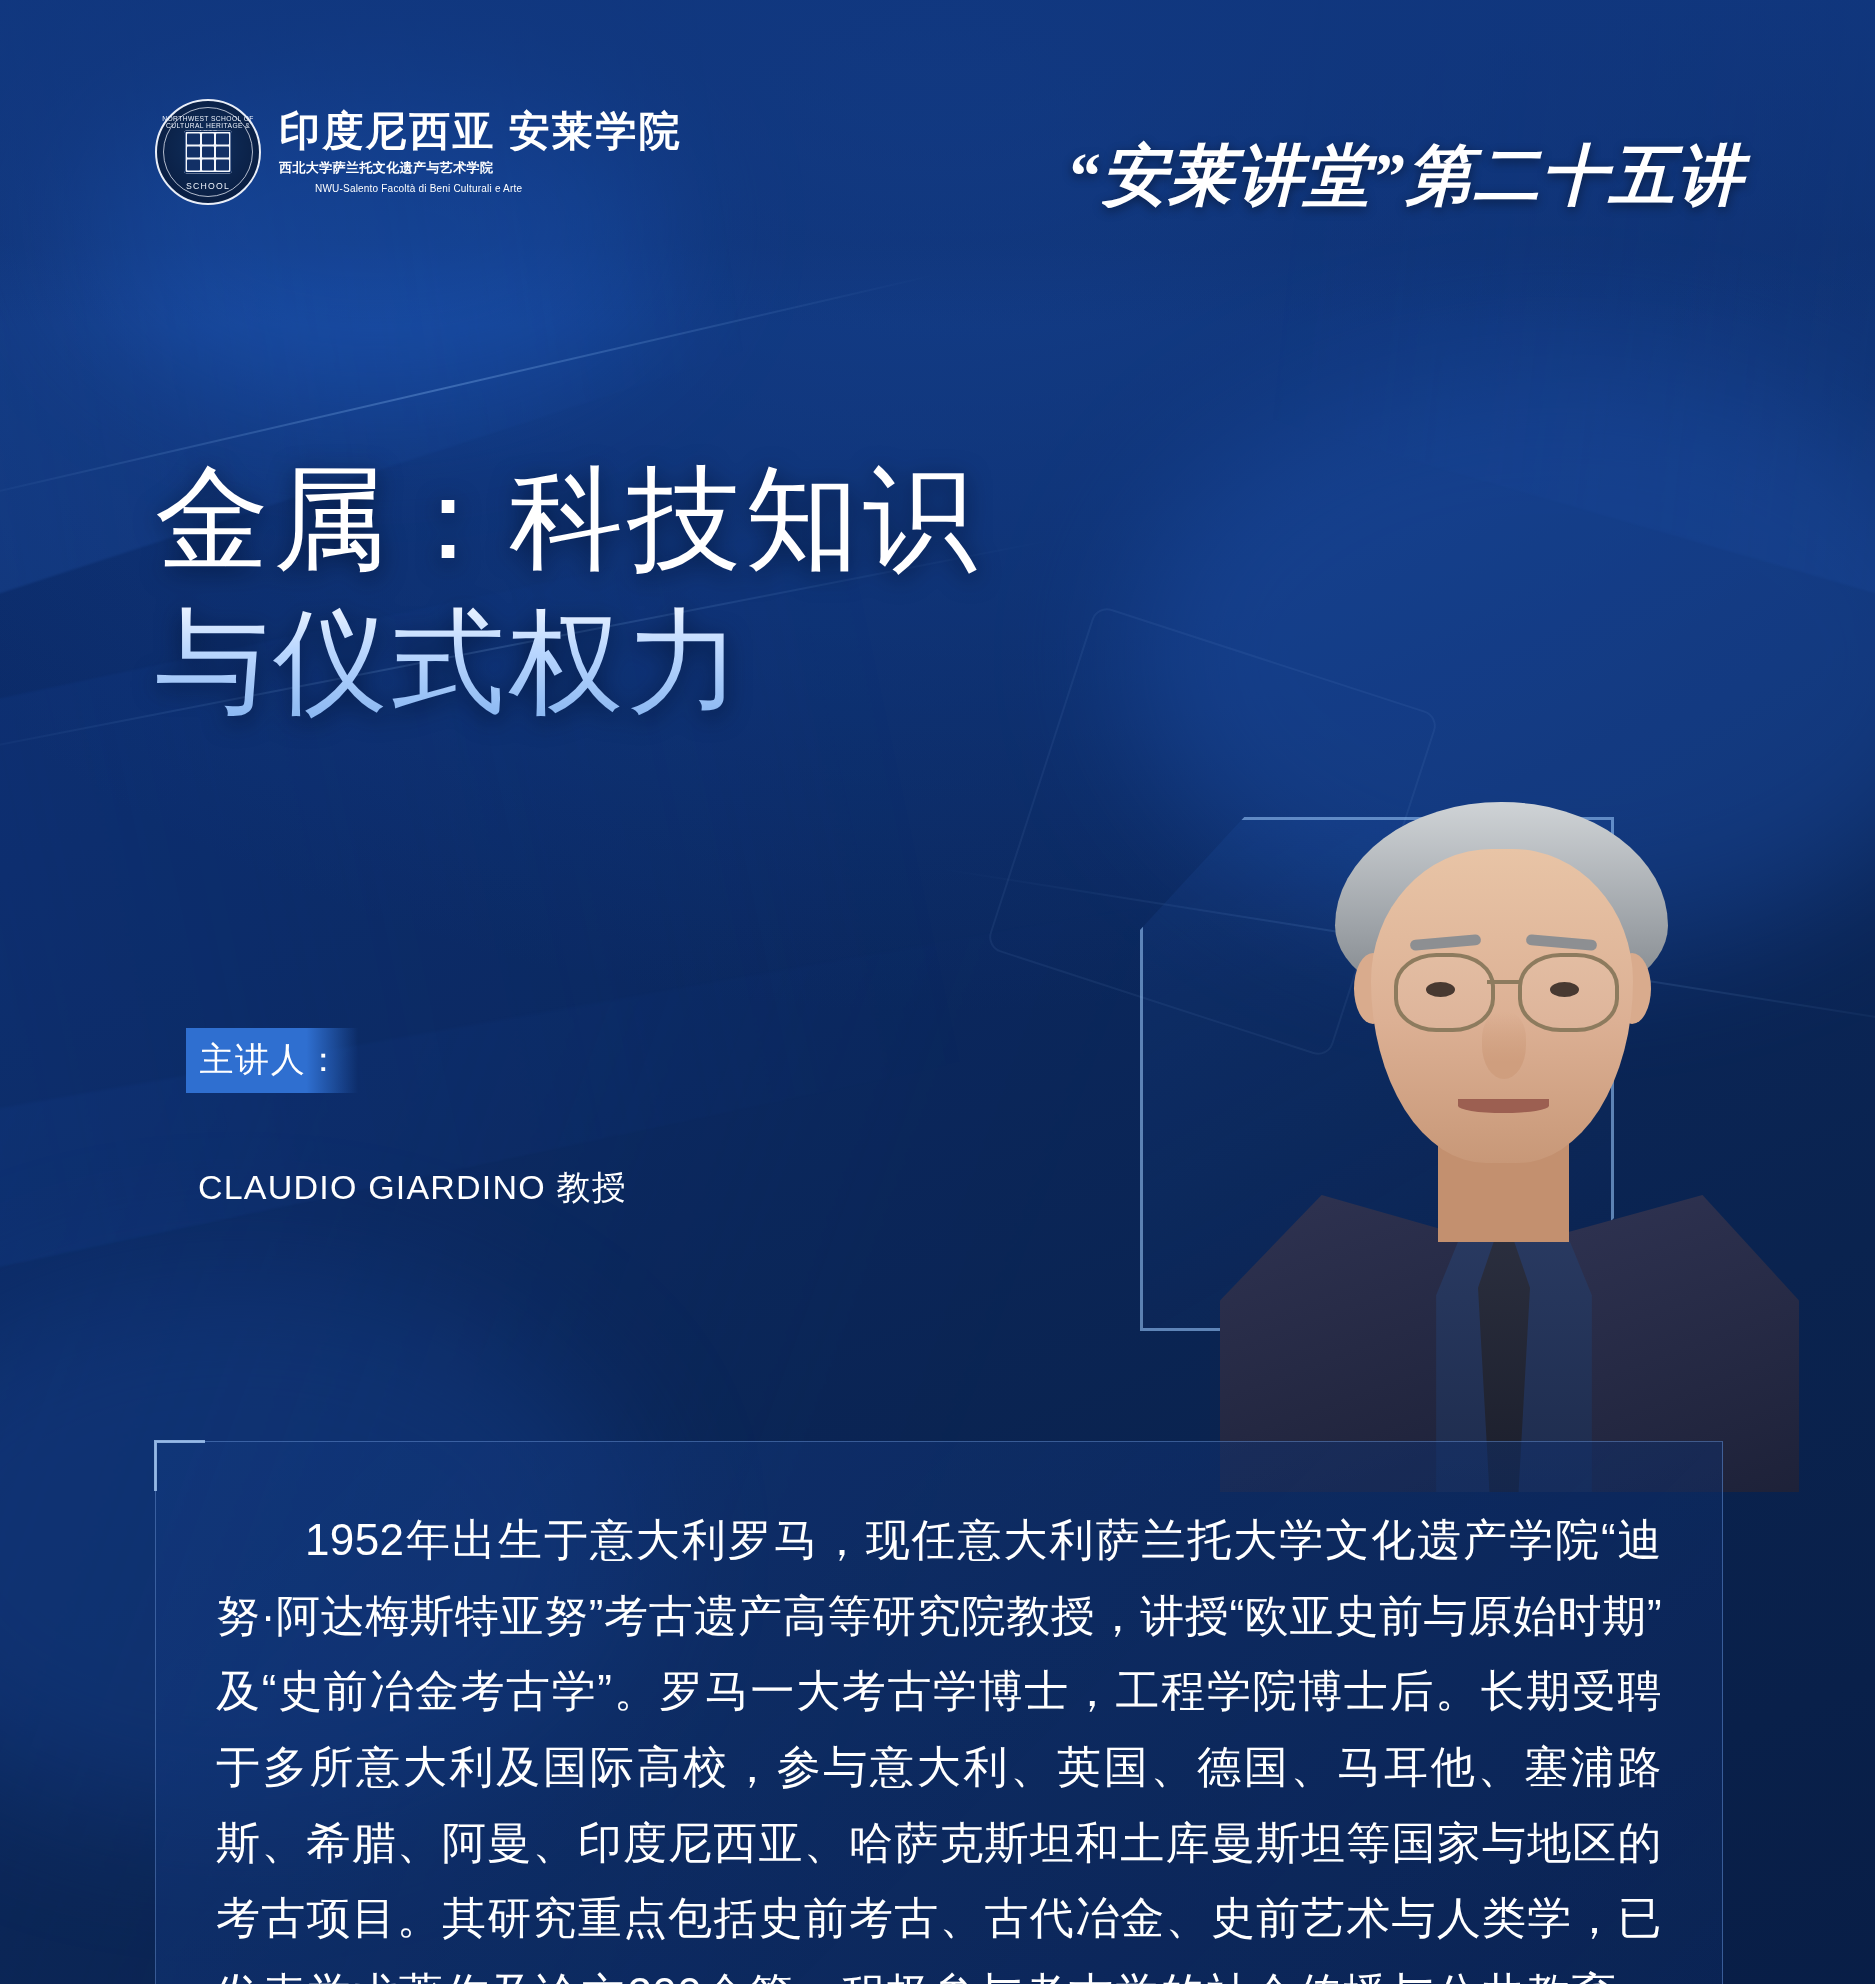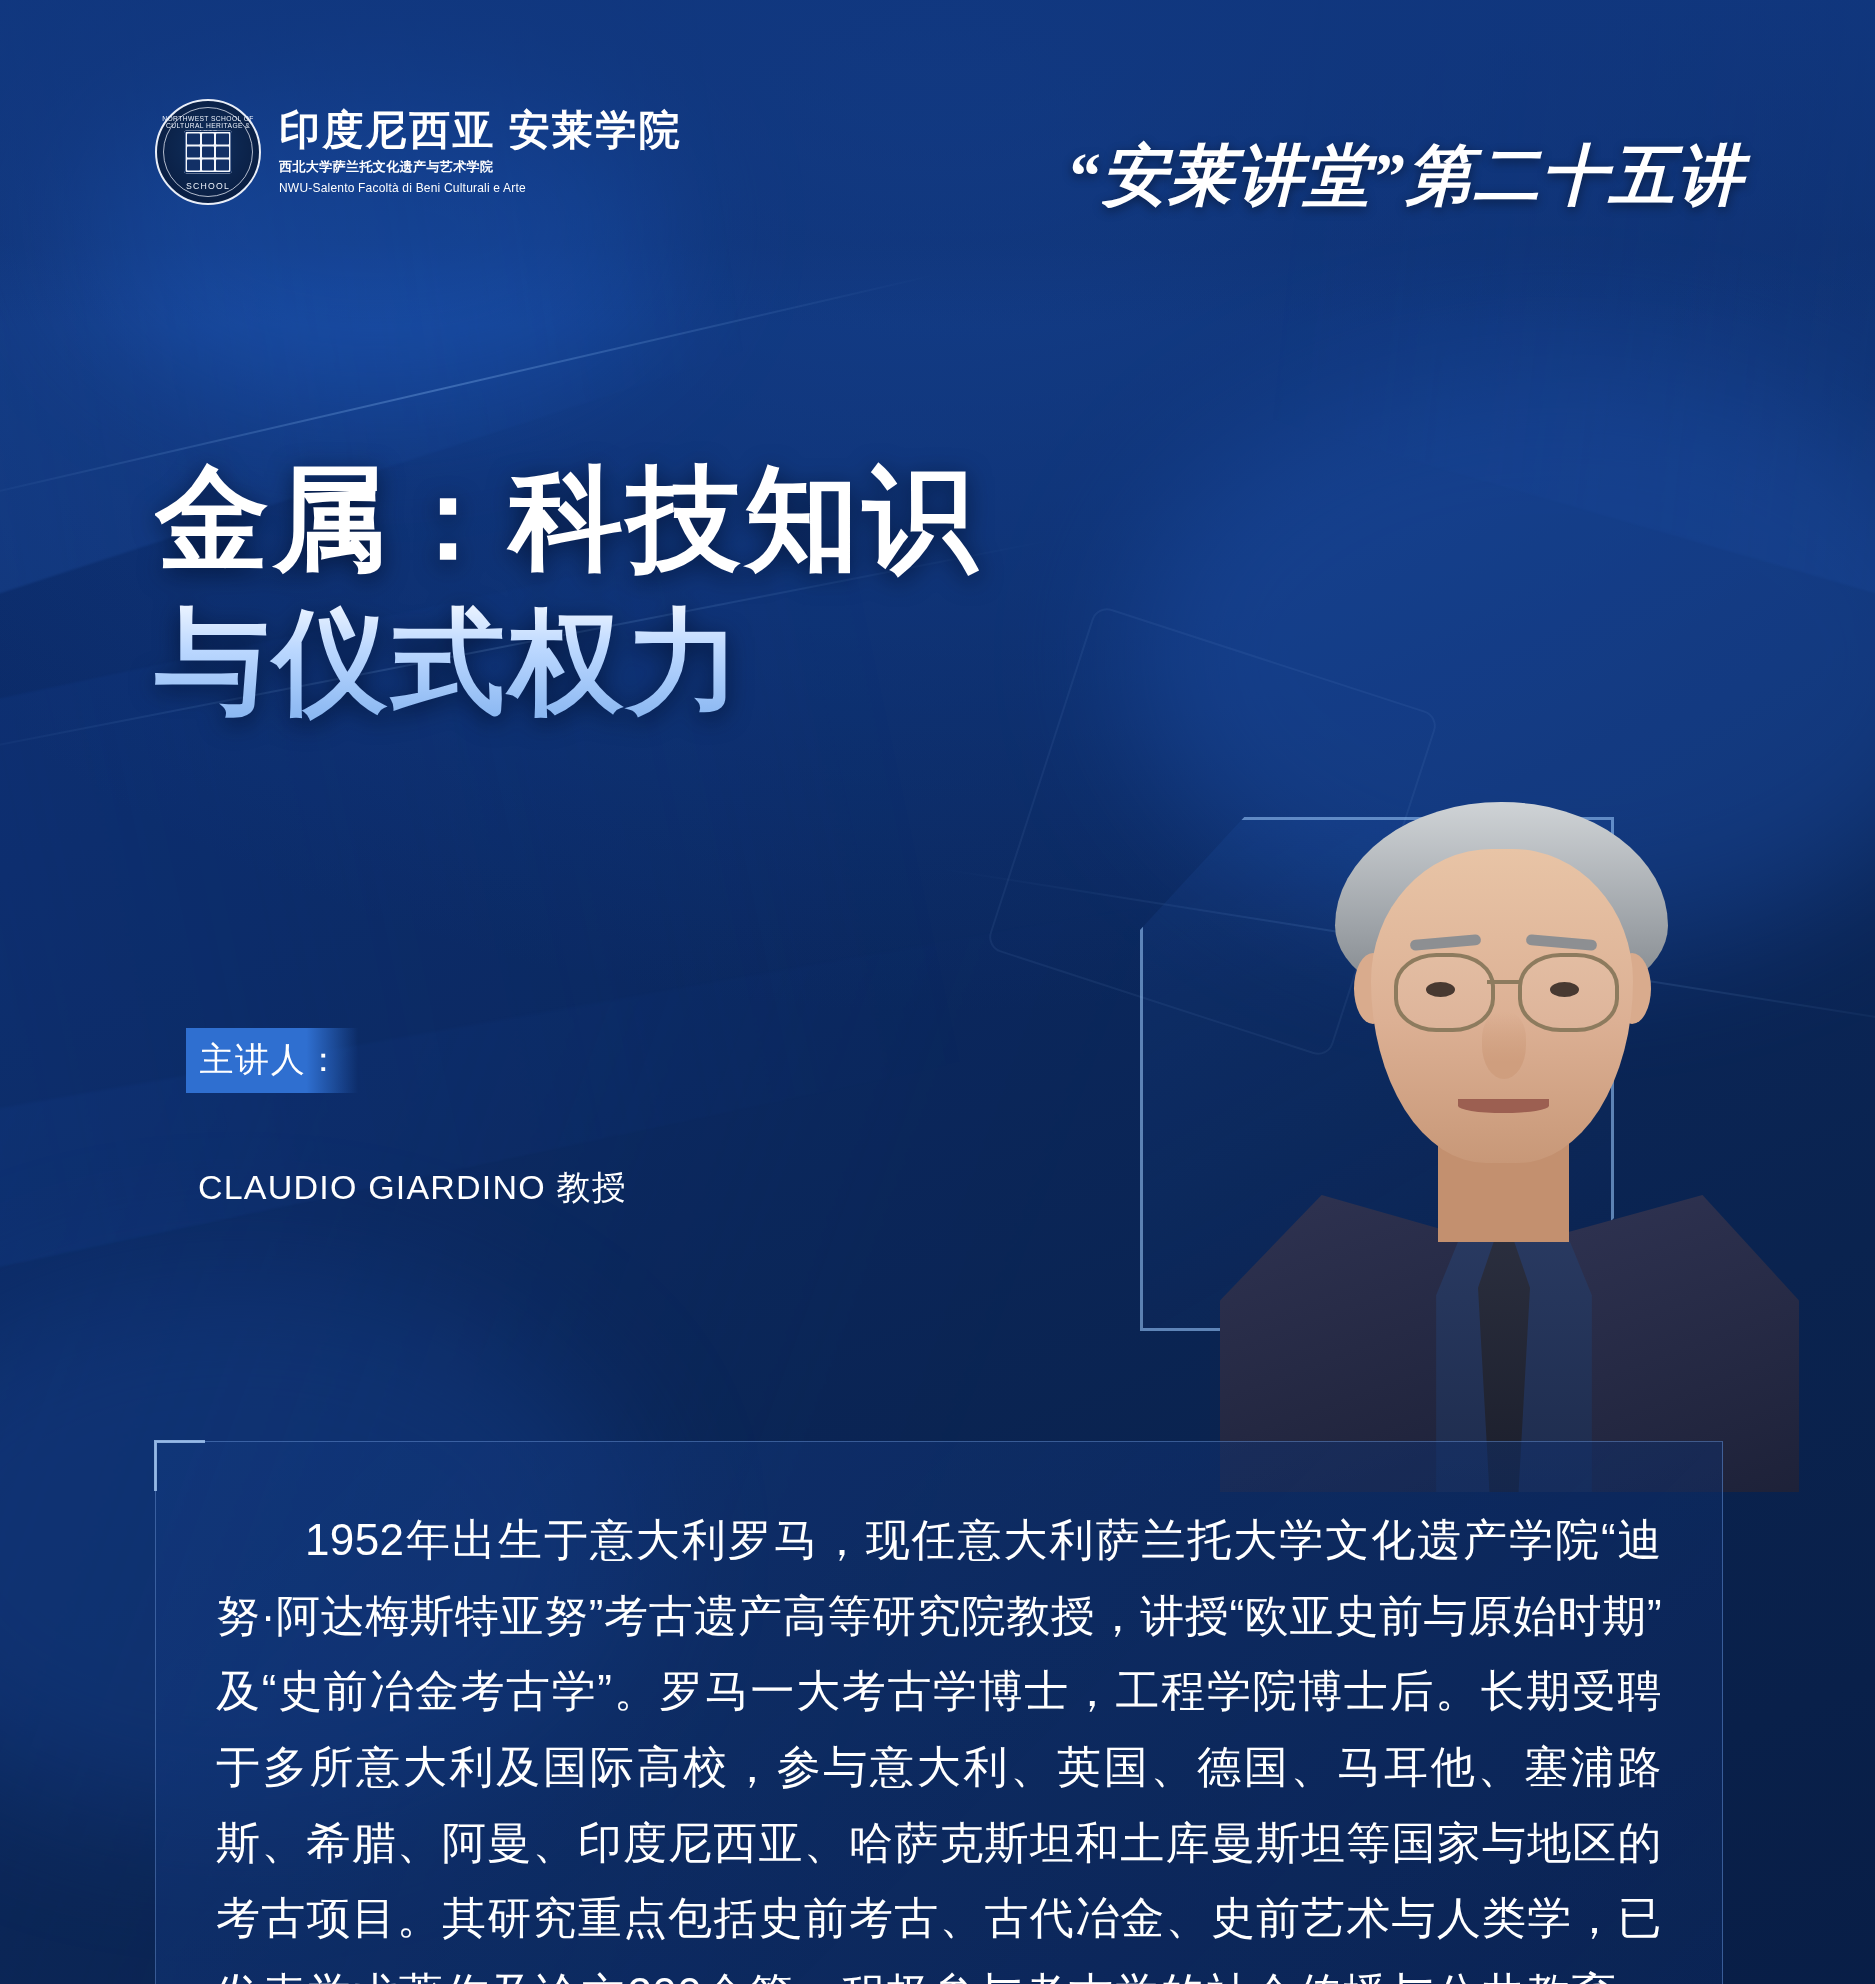--- a/index.html
+++ b/index.html
@@ -158,23 +158,24 @@
   }
   .logo-cn-sub {
     color: #ffffff;
     font-size: 13px;
     letter-spacing: 0.4px;
     white-space: nowrap;
     font-weight: bold;
   }
   .logo-it-sub {
     color: #ffffff;
-    font-size: 12px;
+    font-size: 10px;
     letter-spacing: 0.2px;
     white-space: nowrap;
+    margin-left: 36px;
   }
 
   .series-title {
     position: absolute;
     right: 131px;
     top: 131px;
     font-size: 66px;
     font-weight: 700;
     color: #ffffff;
     letter-spacing: 1.6px;
@@ -183,21 +184,21 @@
     text-shadow: 0 3.2px 10.3px rgba(0,0,0,.45);
     font-style: italic;
   }
 
   
   .main-title {
     position: absolute;
     left: 155px;
     top: 449px;
     font-family: "Liberation Serif", "DejaVu Serif", serif;
-    font-weight: 700;
+    font-weight: 400;
     font-size: 114px;
     line-height: 1.25;
     letter-spacing: 4px;
     color: #ffffff;
     background: linear-gradient(180deg, #ffffff 0%, #ffffff 48%, #bcd8ff 70%, #7fb0ef 100%);
     -webkit-background-clip: text;
     background-clip: text;
     -webkit-text-fill-color: transparent;
     filter: drop-shadow(0 5.6px 12px rgba(2,14,40,.75));
     white-space: pre;

